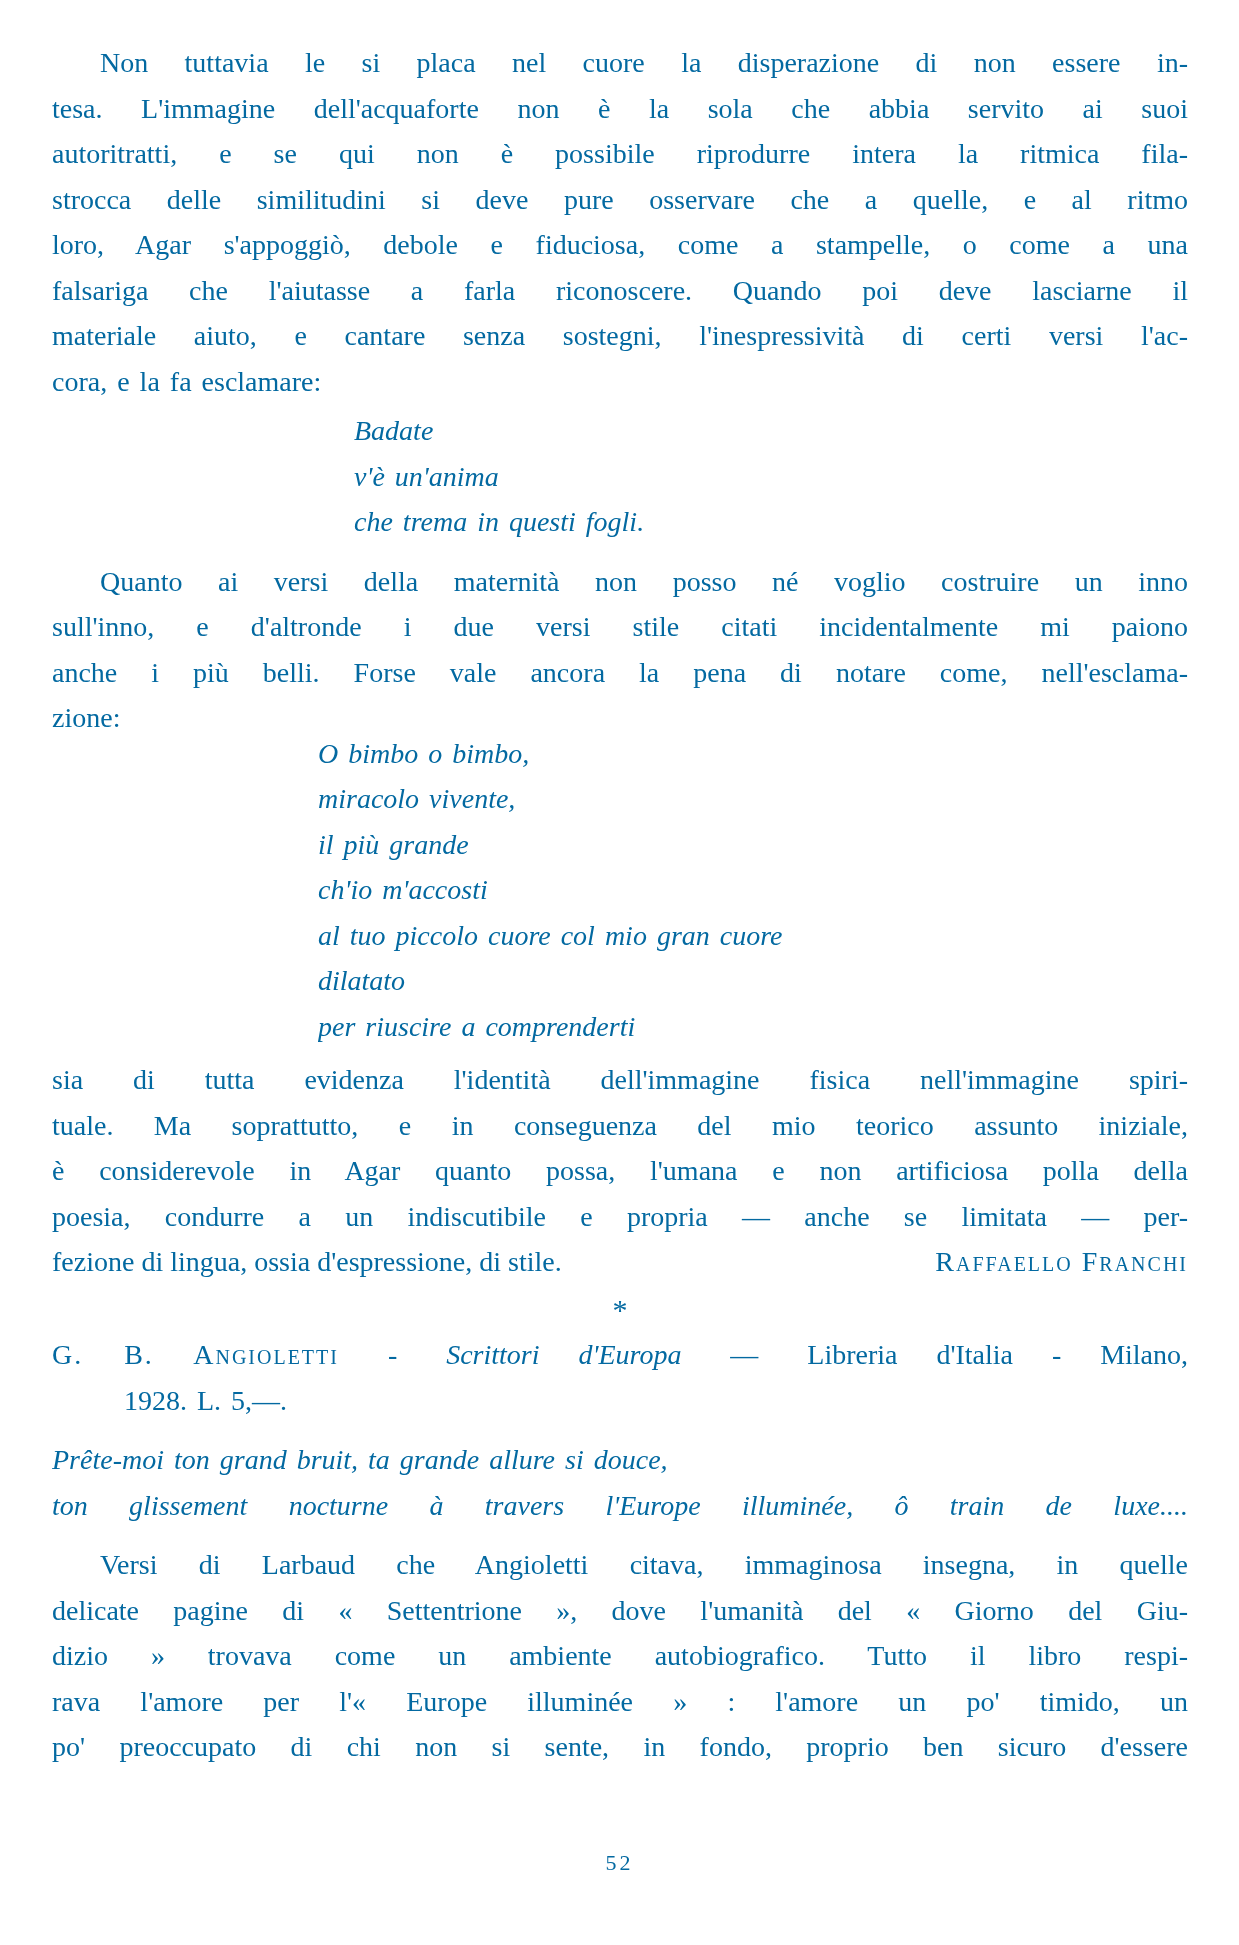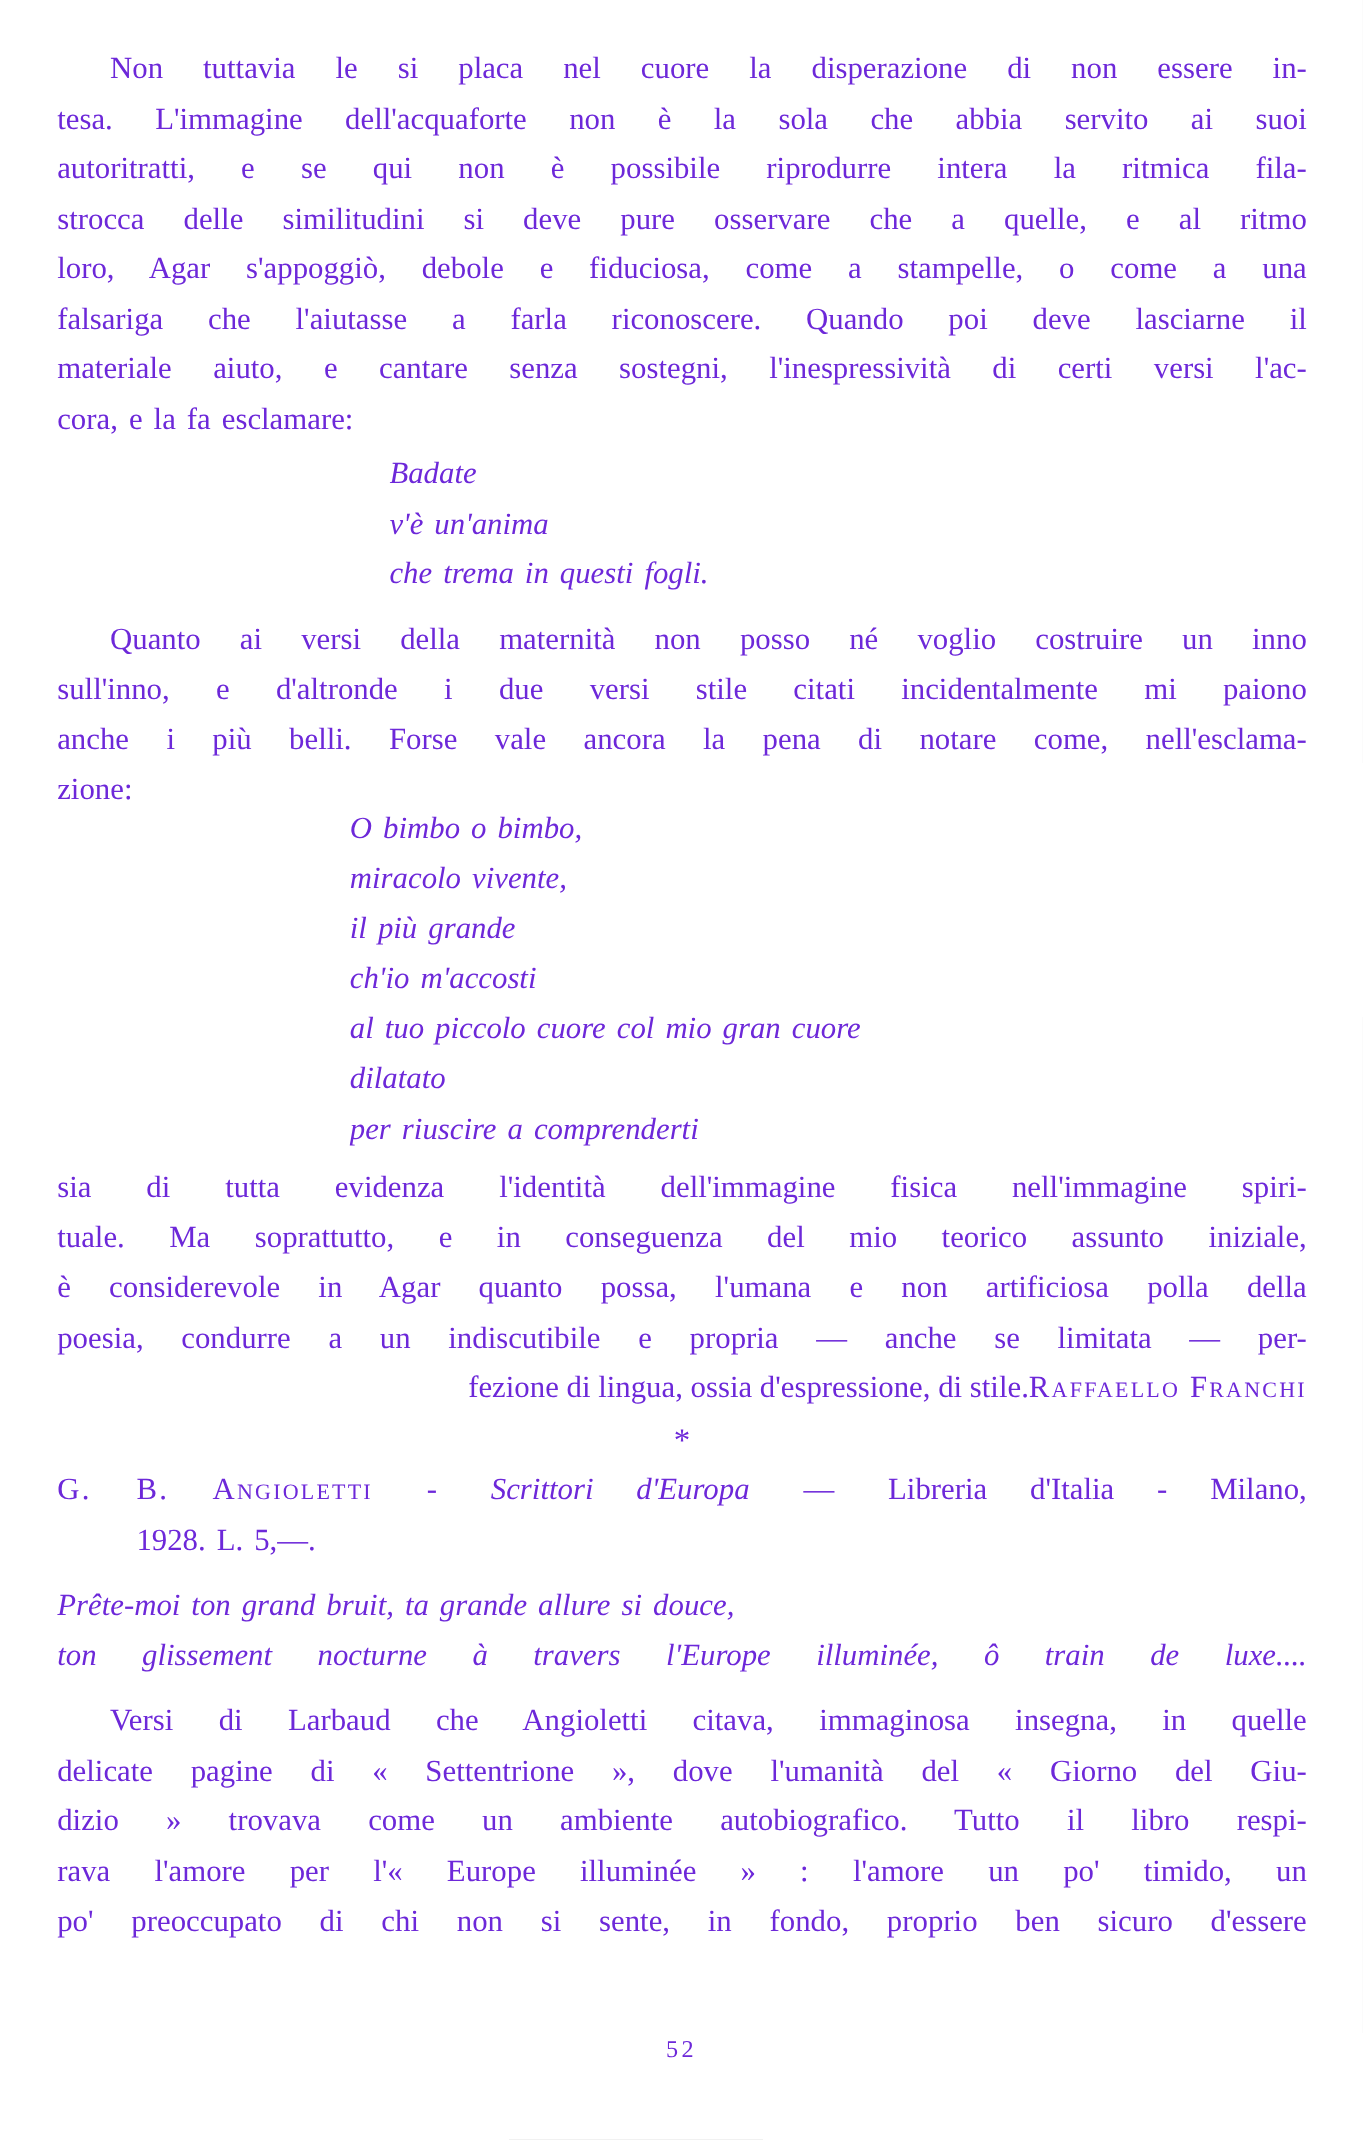--- a/index.html
+++ b/index.html
@@ -1,21 +1,21 @@
 <!DOCTYPE html>
 <html><head>
 <meta charset="utf-8">
 <style>
   html,body { margin:0; padding:0; background:#e8e8e8; }
   .page {
     position:relative;
     width:1239px; height:1945px;
     margin:0 auto;
     background:#ffffff;
-    color:#6d28d9;
+    color:#0369a1;
     font-family:"Liberation Serif","DejaVu Serif",serif;
     overflow:hidden;
   }
   .content { position:absolute; left:52px; top:40px; width:1136px; }
   .ln {
     height:45.5px; line-height:45.5px;
     font-size:28px;
     text-align:justify; text-align-last:justify;
     word-spacing:3px;
     overflow:hidden; white-space:nowrap;
@@ -23,21 +23,21 @@
   .j { white-space:normal; }
   .end { text-align:left; text-align-last:left; }
   .indent { text-indent:48px; }
   .poem { font-style:italic; }
   .poem .ln { text-align:left; text-align-last:left; }
   .poem1 { margin:4px 0 0 302px; }
   .poem2 { margin:-10px 0 0 266px; }
   .p2 { margin-top:14px; }
   .p3 { margin-top:8px; }
   .sig-row {
-    display:flex; justify-content:flex-end; align-items:baseline;
+    display:flex; justify-content:space-between; align-items:baseline;
     height:45.5px; line-height:45.5px; font-size:28px;
   }
   .smallcaps { font-variant:small-caps; letter-spacing:2px; }
   .sep-star { text-align:center; height:45.5px; line-height:45.5px; font-size:30px; margin-top:2px; }
   .bib-sep { padding:0 10px; }
   .biblio2 { margin-left:72px; }
   .quote-fr { margin-top:14px; font-style:italic; }
   .p4 { margin-top:14px; }
   .pageno {
     position:absolute; left:0; top:1850px; width:100%;

